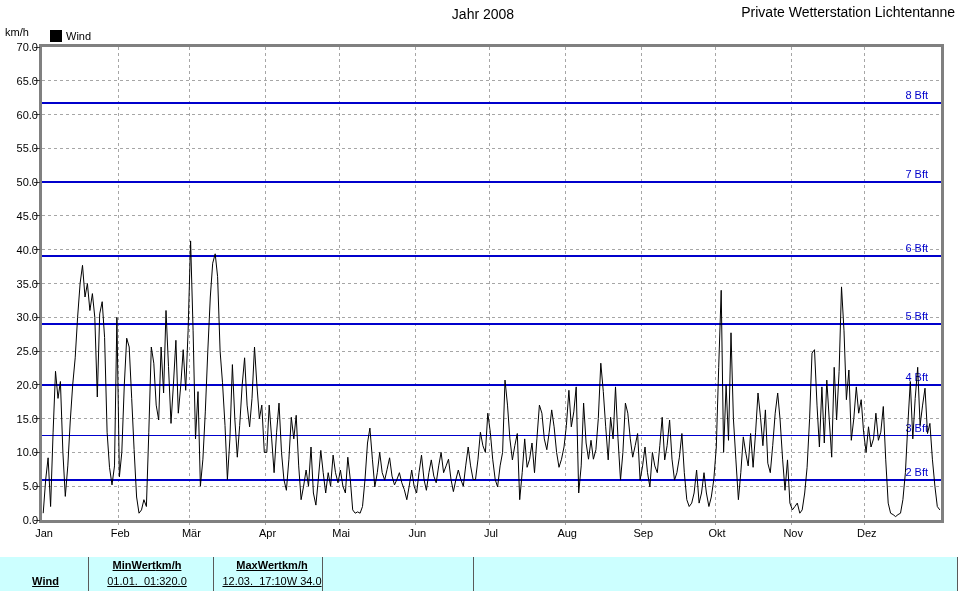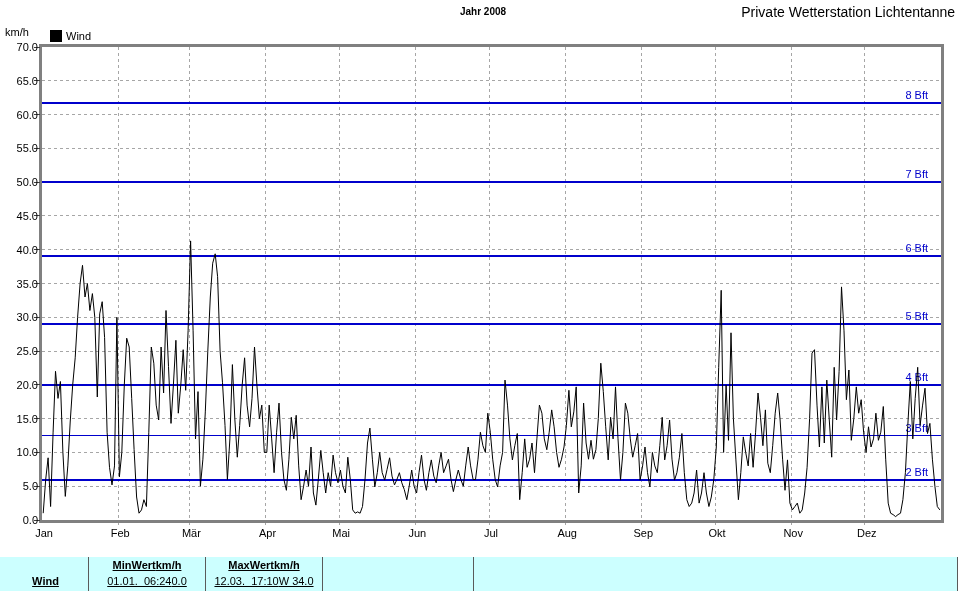--- a/index.html
+++ b/index.html
@@ -1,32 +1,32 @@
 <!DOCTYPE html>
 <html><head>
 <meta charset="utf-8">
 <style>
   html,body{margin:0;padding:0;background:#ffffff;width:960px;height:591px;overflow:hidden;}
   body{font-family:"Liberation Sans","DejaVu Sans",sans-serif;color:#000;}
   .abs{position:absolute;}
-  #title{top:6px;left:383px;width:200px;text-align:center;font-size:10px;font-weight:bold;}
+  #title{top:6px;left:383px;width:200px;text-align:center;font-size:14px;}
   #station{top:4px;right:5px;font-size:14px;}
   #yunit{top:26px;left:5px;font-size:11px;}
   #legend{top:30px;left:50px;font-size:11px;display:flex;align-items:center;gap:4px;}
   #legend .swatch{width:12px;height:12px;display:inline-block;}
   #chart-svg{top:0;left:0;}
   
   #summary{top:557px;left:0;width:957px;height:34px;background:#ccffff;border-right:1px solid #5a5a5a;font-size:11px;}
   .tcol{position:absolute;top:0;height:34px;box-sizing:border-box;}
   .tcol.sep{border-left:1px solid #5a5a5a;}
   .trow{height:16px;line-height:16px;display:flex;justify-content:center;padding:0 7px;white-space:pre;margin-top:0;text-decoration:underline;}
   .hdr{font-weight:bold;}
   #col0{left:0;width:88px;}
   #col1{left:88px;width:117px;}
-  #col2{left:205px;width:117px;}
+  #col2{left:213px;width:117px;}
   #col3{left:322px;width:151px;}
   #col4{left:473px;width:484px;}
   #col0 .trow{padding-left:10px;}
 </style>
 </head>
 <body>
 
 <div class="abs" id="title">Jahr 2008</div>
 <div class="abs" id="station">Private Wetterstation Lichtentanne</div>
 <div class="abs" id="yunit">km/h</div>
@@ -135,21 +135,21 @@
   <div class="tcol" id="col0">
     <div class="trow hdr"></div>
     <div class="trow hdr"><span>Wind</span></div>
   </div>
   <div class="tcol sep" id="col1">
     <div class="trow hdr">
       <span>MinWert</span>
       <span>km/h</span>
     </div>
     <div class="trow">
-      <span>01.01.  06:24</span>
+      <span>01.01.  01:32</span>
       <span>0.0</span>
     </div>
   </div>
   <div class="tcol sep" id="col2">
     <div class="trow hdr">
       <span>MaxWert</span>
       <span>km/h</span>
     </div>
     <div class="trow">
       <span>12.03.  17:10</span>

